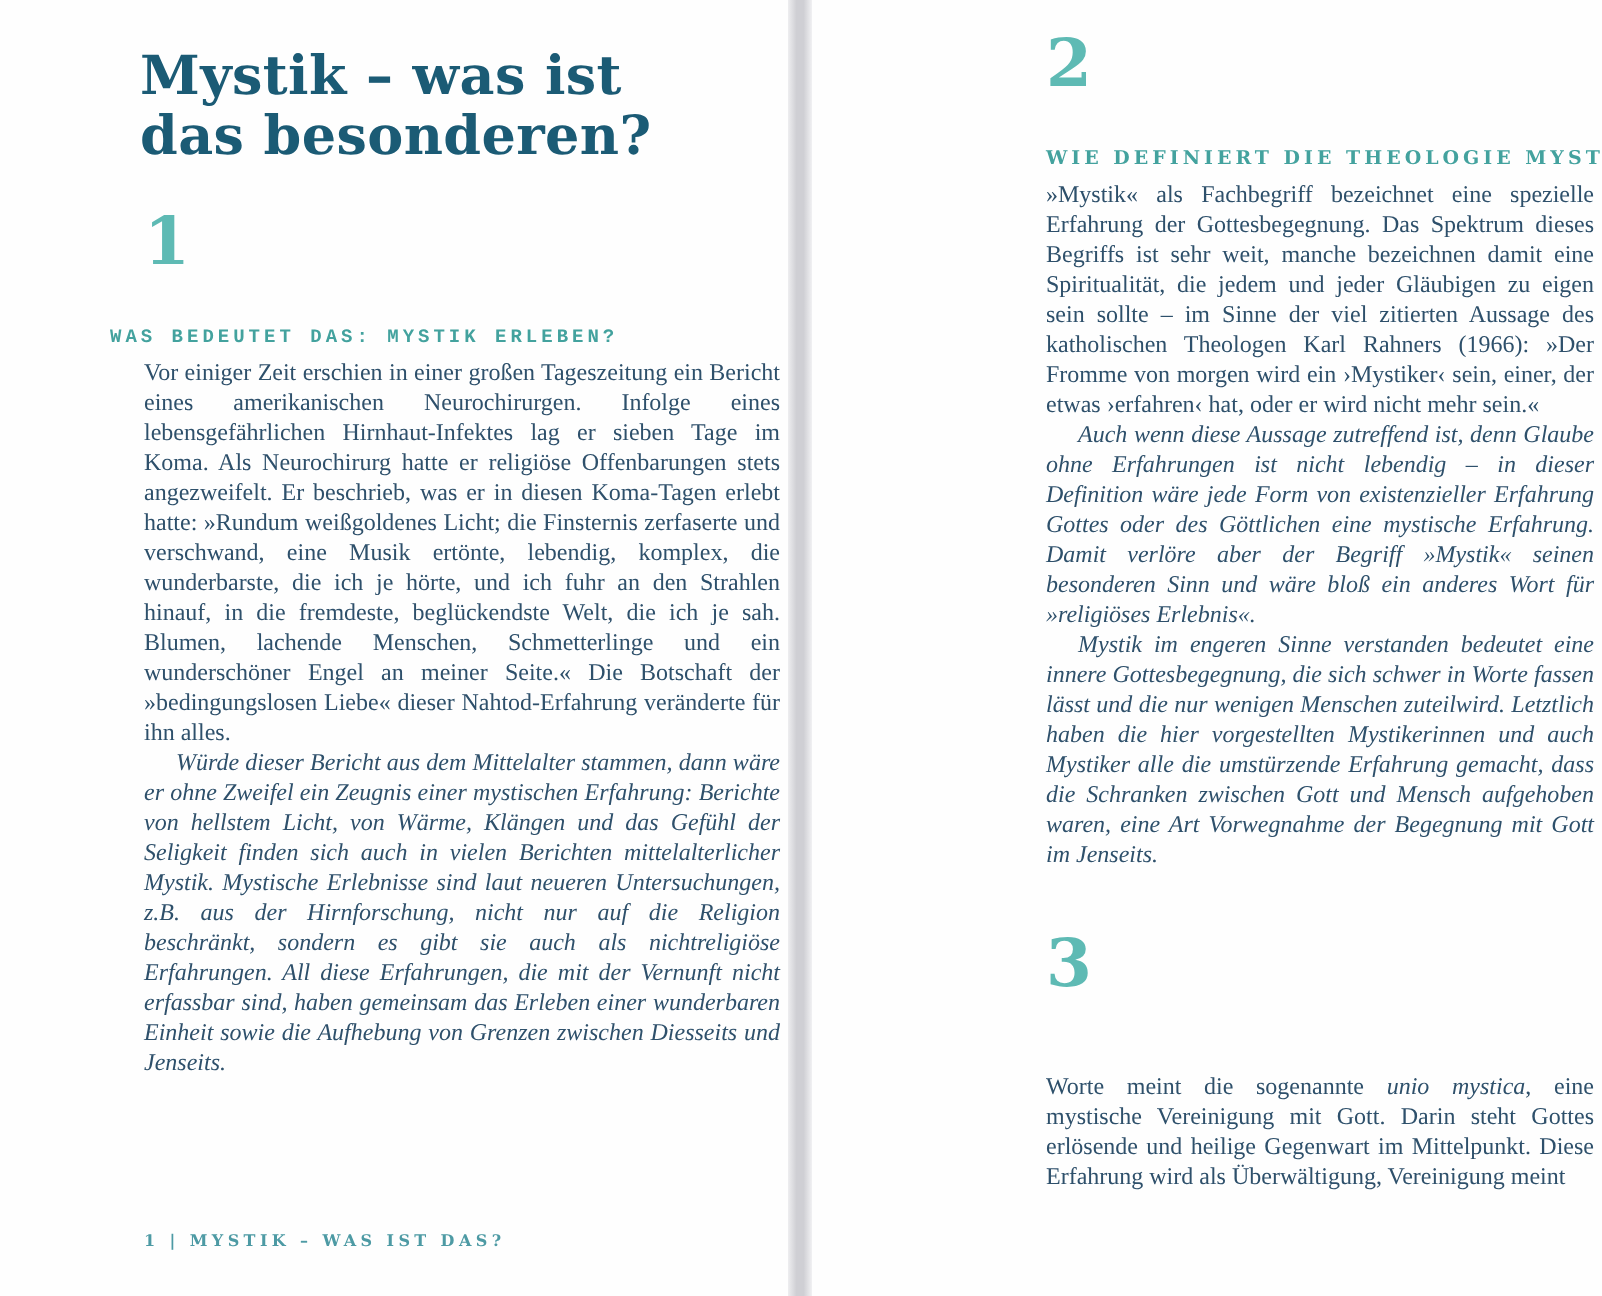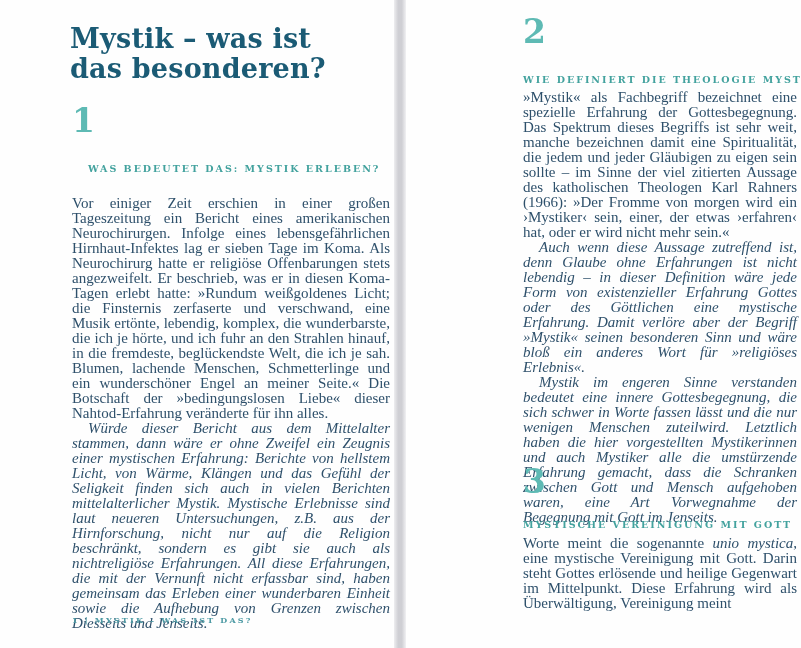--- a/index.html
+++ b/index.html
@@ -39,31 +39,31 @@
   .sec-num.n3 { left: 117px; top: 462px; }
   .sec-heading {
     position: absolute; margin: 0;
     font-family: "DejaVu Serif", serif;
     font-weight: bold;
     font-size: 9.5px; line-height: 12px;
     letter-spacing: 2px;
     color: #43a29e;
     white-space: nowrap;
   }
-  .sec-heading.h1pos { left: 88px;  top: 163px; }
+  .sec-heading.h1pos { left: 55px;  top: 163px; font-family: Liberation Mono, monospace; }
   .sec-heading.h2pos { left: 117px; top: 74px; }
   .sec-heading.h3pos { left: 117px; top: 519px; }
   .body {
     position: absolute;
-    font-size: 15px; line-height: 15px;
+    font-size: 12px; line-height: 15px;
     color: #2e506b;
     text-align: justify;
     hyphens: auto;
   }
-  .body.body1 { left: 72px;  top: 196px; width: 318px; }
+  .body.body1 { left: 72px;  top: 179px; width: 318px; }
   .body.body2 { left: 117px; top: 90px;  width: 274px; }
   .body.body3 { left: 117px; top: 536px; width: 274px; }
   .para { margin: 0; }
   .para.indent { text-indent: 16px; font-style: italic; }
   .para em { font-style: italic; margin-top: 12px; }
   .running-footer {
     position: absolute; left: 72px; top: 615px;
     font-family: "DejaVu Serif", serif;
     font-weight: bold;
     font-size: 8px;
@@ -100,20 +100,19 @@
     <div class="sec-num n2">2</div>
     <h2 class="sec-heading h2pos">WIE DEFINIERT DIE THEOLOGIE MYSTIK?</h2>
 
     <div class="body body2">
       <p class="para">»Mystik« als Fachbegriff bezeichnet eine spezielle Erfahrung der Gottesbegegnung. Das Spektrum dieses Begriffs ist sehr weit, manche bezeichnen damit eine Spiritualität, die jedem und jeder Gläubigen zu eigen sein sollte – im Sinne der viel zitierten Aussage des katholischen Theologen Karl Rahners (1966): »Der Fromme von morgen wird ein ›Mystiker‹ sein, einer, der etwas ›erfahren‹ hat, oder er wird nicht mehr sein.«</p>
       <p class="para indent">Auch wenn diese Aussage zutreffend ist, denn Glaube ohne Erfahrungen ist nicht lebendig – in dieser Definition wäre jede Form von existenzieller Erfahrung Gottes oder des Göttlichen eine mystische Erfahrung. Damit verlöre aber der Begriff »Mystik« seinen besonderen Sinn und wäre bloß ein anderes Wort für »religiöses Erlebnis«.</p>
       <p class="para indent">Mystik im engeren Sinne verstanden bedeutet eine innere Gottesbegegnung, die sich schwer in Worte fassen lässt und die nur wenigen Menschen zuteilwird. Letztlich haben die hier vorgestellten Mystikerinnen und auch Mystiker alle die umstürzende Erfahrung gemacht, dass die Schranken zwischen Gott und Mensch aufgehoben waren, eine Art Vorwegnahme der Begegnung mit Gott im Jenseits.</p>
     </div>
 
     <div class="sec-num n3">3</div>
-    <h2 class="sec-heading h3pos">MYSTISCHE VEREINIGUNG MIT GOTT</h2>
 
     <div class="body body3">
       <p class="para"><span>Worte meint die sogenannte </span><em>unio mystica</em><span>, eine mystische Vereinigung mit Gott. Darin steht Gottes erlösende und heilige Gegenwart im Mittelpunkt. Diese Erfahrung wird als Überwältigung, Vereinigung meint</span></p>
     </div>
   </section>
 
 </div>
 
 </body></html>

